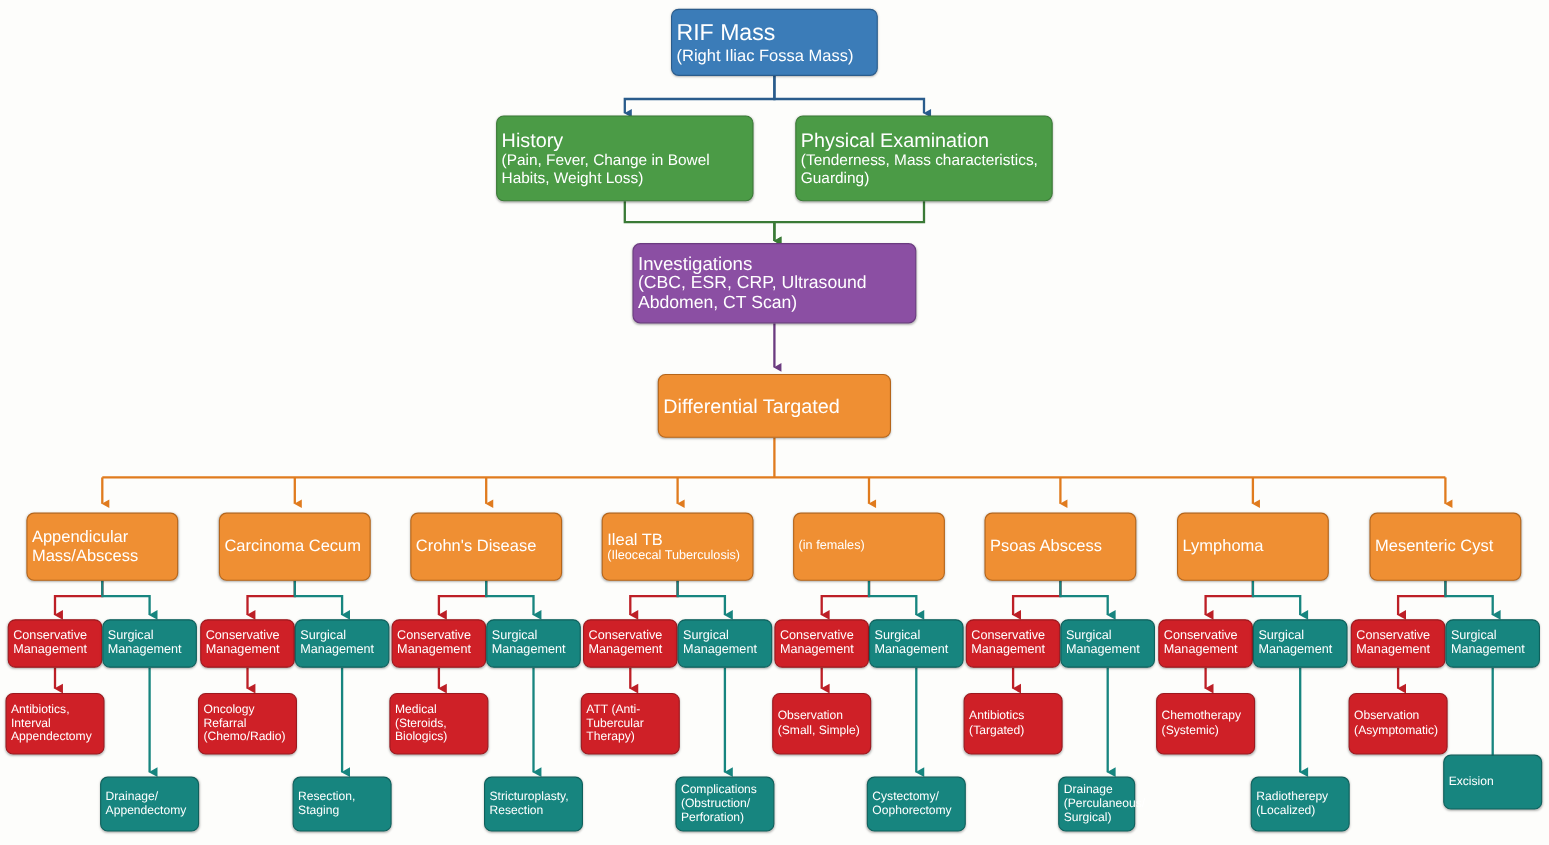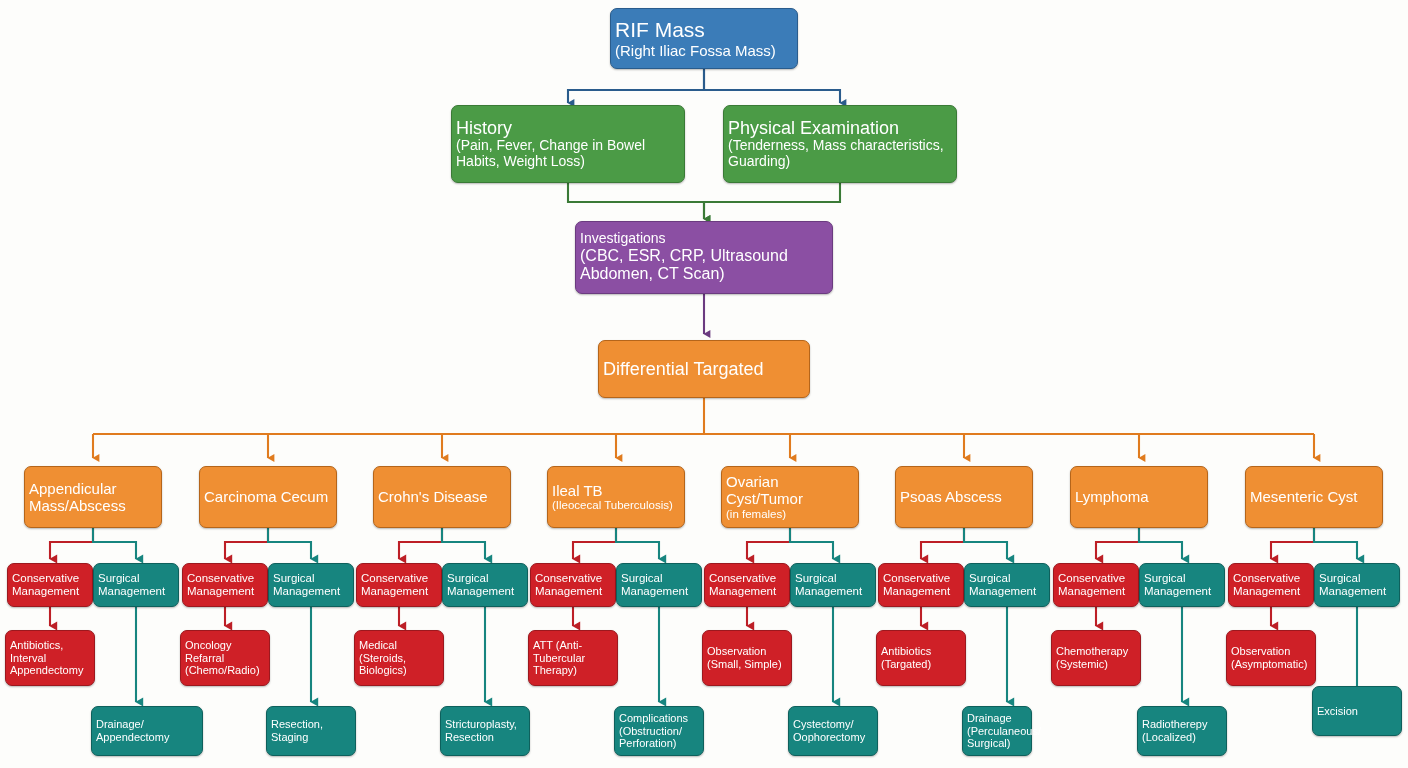--- a/index.html
+++ b/index.html
@@ -33,21 +33,21 @@
   .c-purple { background: #8b4fa3; border: 1.6px solid #6b3b80; }
   .c-orange { background: #ef8f33; border: 1.6px solid #b5651a; }
   .c-red    { background: #cf2027; border: 1.6px solid #9c181e; }
   .c-teal   { background: #17857f; border: 1.6px solid #0e605c; }
 
   
   .lvl1 .t   { font-size: 21px; }
   .lvl1 .sub { font-size: 15px; }
   .lvl2 .t   { font-size: 18px; }
   .lvl2 .sub { font-size: 14px; }
-  .lvl3 .t   { font-size: 14px; }
+  .lvl3 .t   { font-size: 17px; }
   .lvl3 .sub { font-size: 16px; }
   .ddx  .t   { font-size: 18px; }
   .dx   .t   { font-size: 15px; }
   .dx   .sub { font-size: 11.5px; }
   .mgmt .t   { font-size: 11.5px; }
   .leaf .t   { font-size: 11px; }
 </style>
 </head>
 <body>
 
@@ -161,21 +161,21 @@
       </div>
       <div class="node c-red mgmt" style="left: 7px; top: 563px; width: 86px; height: 44px; flex-direction: column;">
         <span class="t">Conservative Management</span>
       </div>
       <div class="node c-teal mgmt" style="left: 93px; top: 563px; width: 86px; height: 44px; flex-direction: column;">
         <span class="t">Surgical Management</span>
       </div>
       <div class="node c-red leaf" style="left: 5px; top: 630px; width: 90px; height: 56px; flex-direction: column;">
         <span class="t">Antibiotics, Interval Appendectomy</span>
       </div>
-      <div class="node c-teal leaf" style="left: 91px; top: 706px; width: 112px; height: 50px; flex-direction: column;">
+      <div class="node c-teal leaf" style="left: 91px; top: 706px; width: 90px; height: 50px; flex-direction: column;">
         <span class="t">Drainage/ Appendectomy</span>
       </div>
       <div class="node c-orange dx" style="left: 199px; top: 466px; width: 138px; height: 62px; flex-direction: column;">
         <span class="t">Carcinoma Cecum</span>
       </div>
       <div class="node c-red mgmt" style="left: 182px; top: 563px; width: 86px; height: 44px; flex-direction: column;">
         <span class="t">Conservative Management</span>
       </div>
       <div class="node c-teal mgmt" style="left: 268px; top: 563px; width: 86px; height: 44px; flex-direction: column;">
         <span class="t">Surgical Management</span>
@@ -211,21 +211,20 @@
       <div class="node c-teal mgmt" style="left: 616px; top: 563px; width: 86px; height: 44px; flex-direction: column;">
         <span class="t">Surgical Management</span>
       </div>
       <div class="node c-red leaf" style="left: 528px; top: 630px; width: 90px; height: 56px; flex-direction: column;">
         <span class="t">ATT (Anti-Tubercular Therapy)</span>
       </div>
       <div class="node c-teal leaf" style="left: 614px; top: 706px; width: 90px; height: 50px; flex-direction: column;">
         <span class="t">Complications (Obstruction/ Perforation)</span>
       </div>
       <div class="node c-orange dx" style="left: 721px; top: 466px; width: 138px; height: 62px; flex-direction: column;">
-        <span class="t">Ovarian Cyst/Tumor</span>
         <span class="sub">(in females)</span>
       </div>
       <div class="node c-red mgmt" style="left: 704px; top: 563px; width: 86px; height: 44px; flex-direction: column;">
         <span class="t">Conservative Management</span>
       </div>
       <div class="node c-teal mgmt" style="left: 790px; top: 563px; width: 86px; height: 44px; flex-direction: column;">
         <span class="t">Surgical Management</span>
       </div>
       <div class="node c-red leaf" style="left: 702px; top: 630px; width: 90px; height: 56px; flex-direction: column;">
         <span class="t">Observation (Small, Simple)</span>

